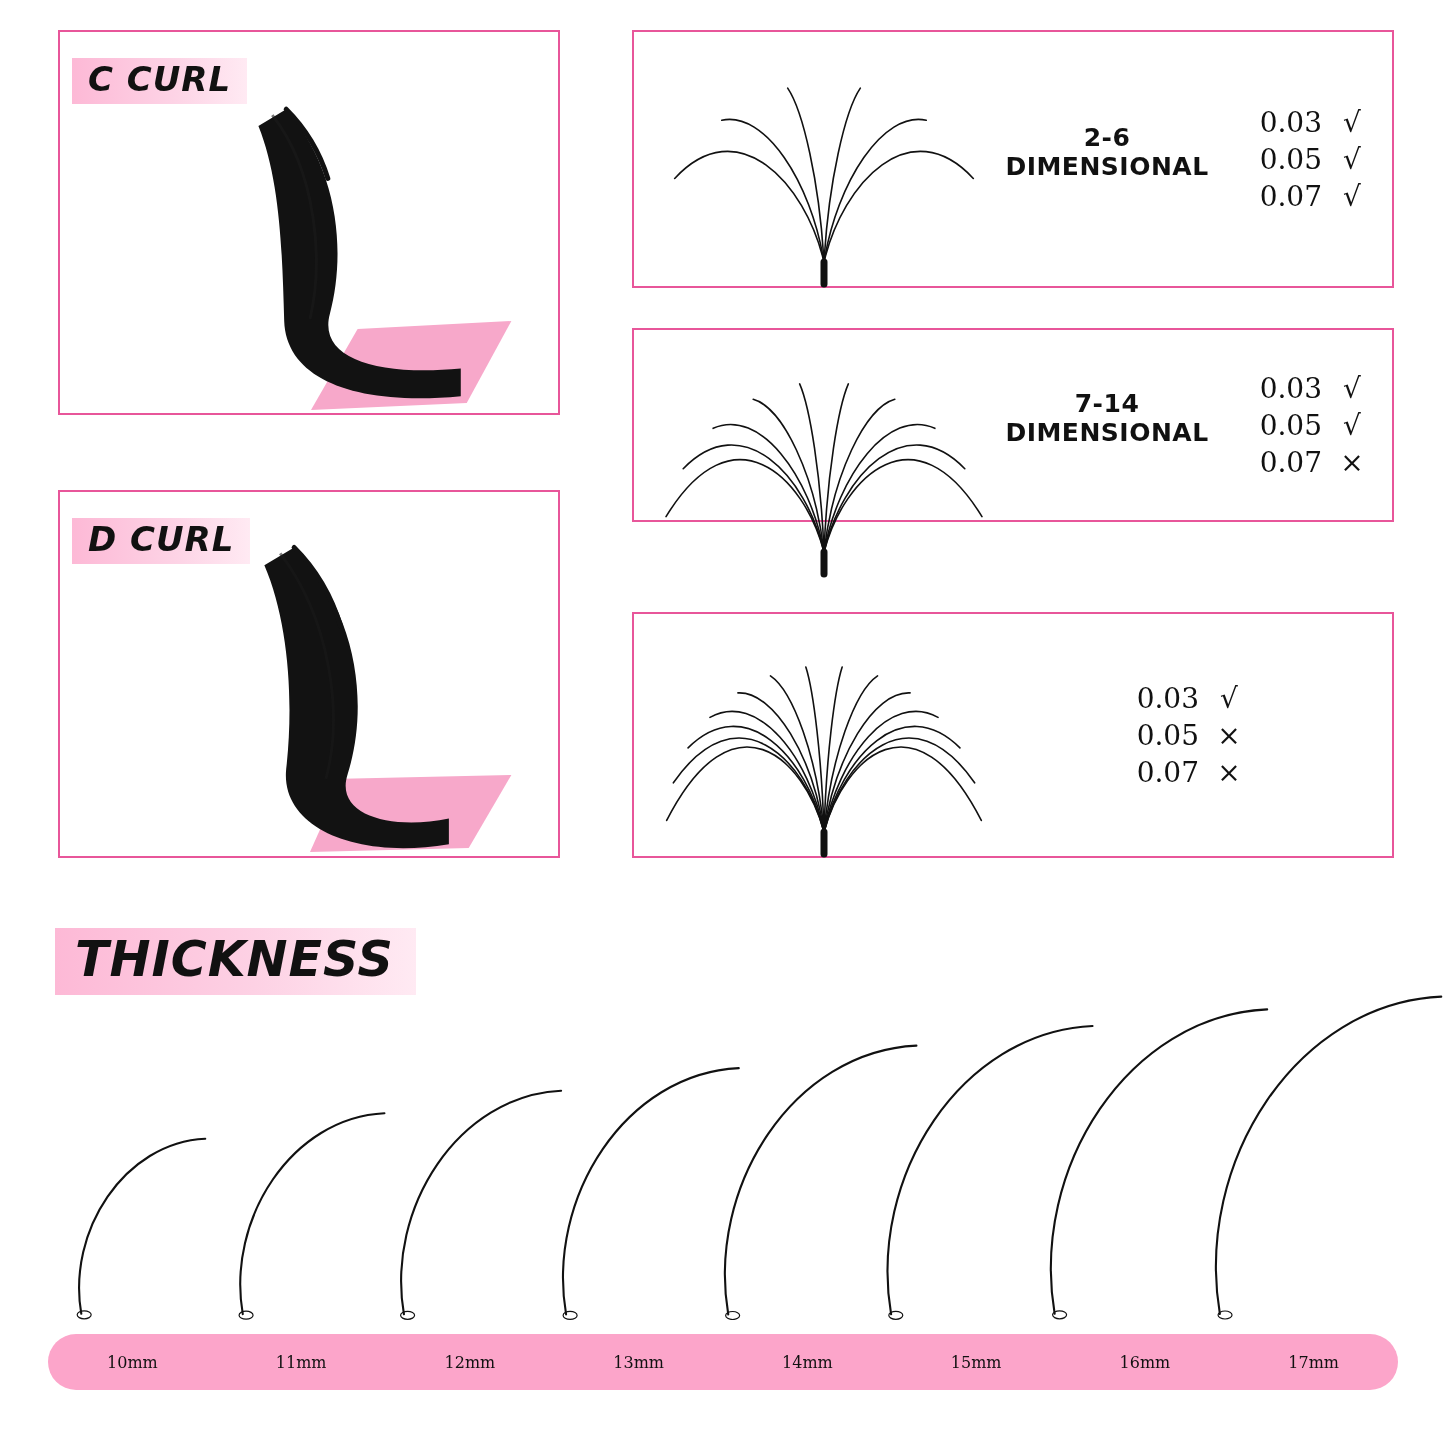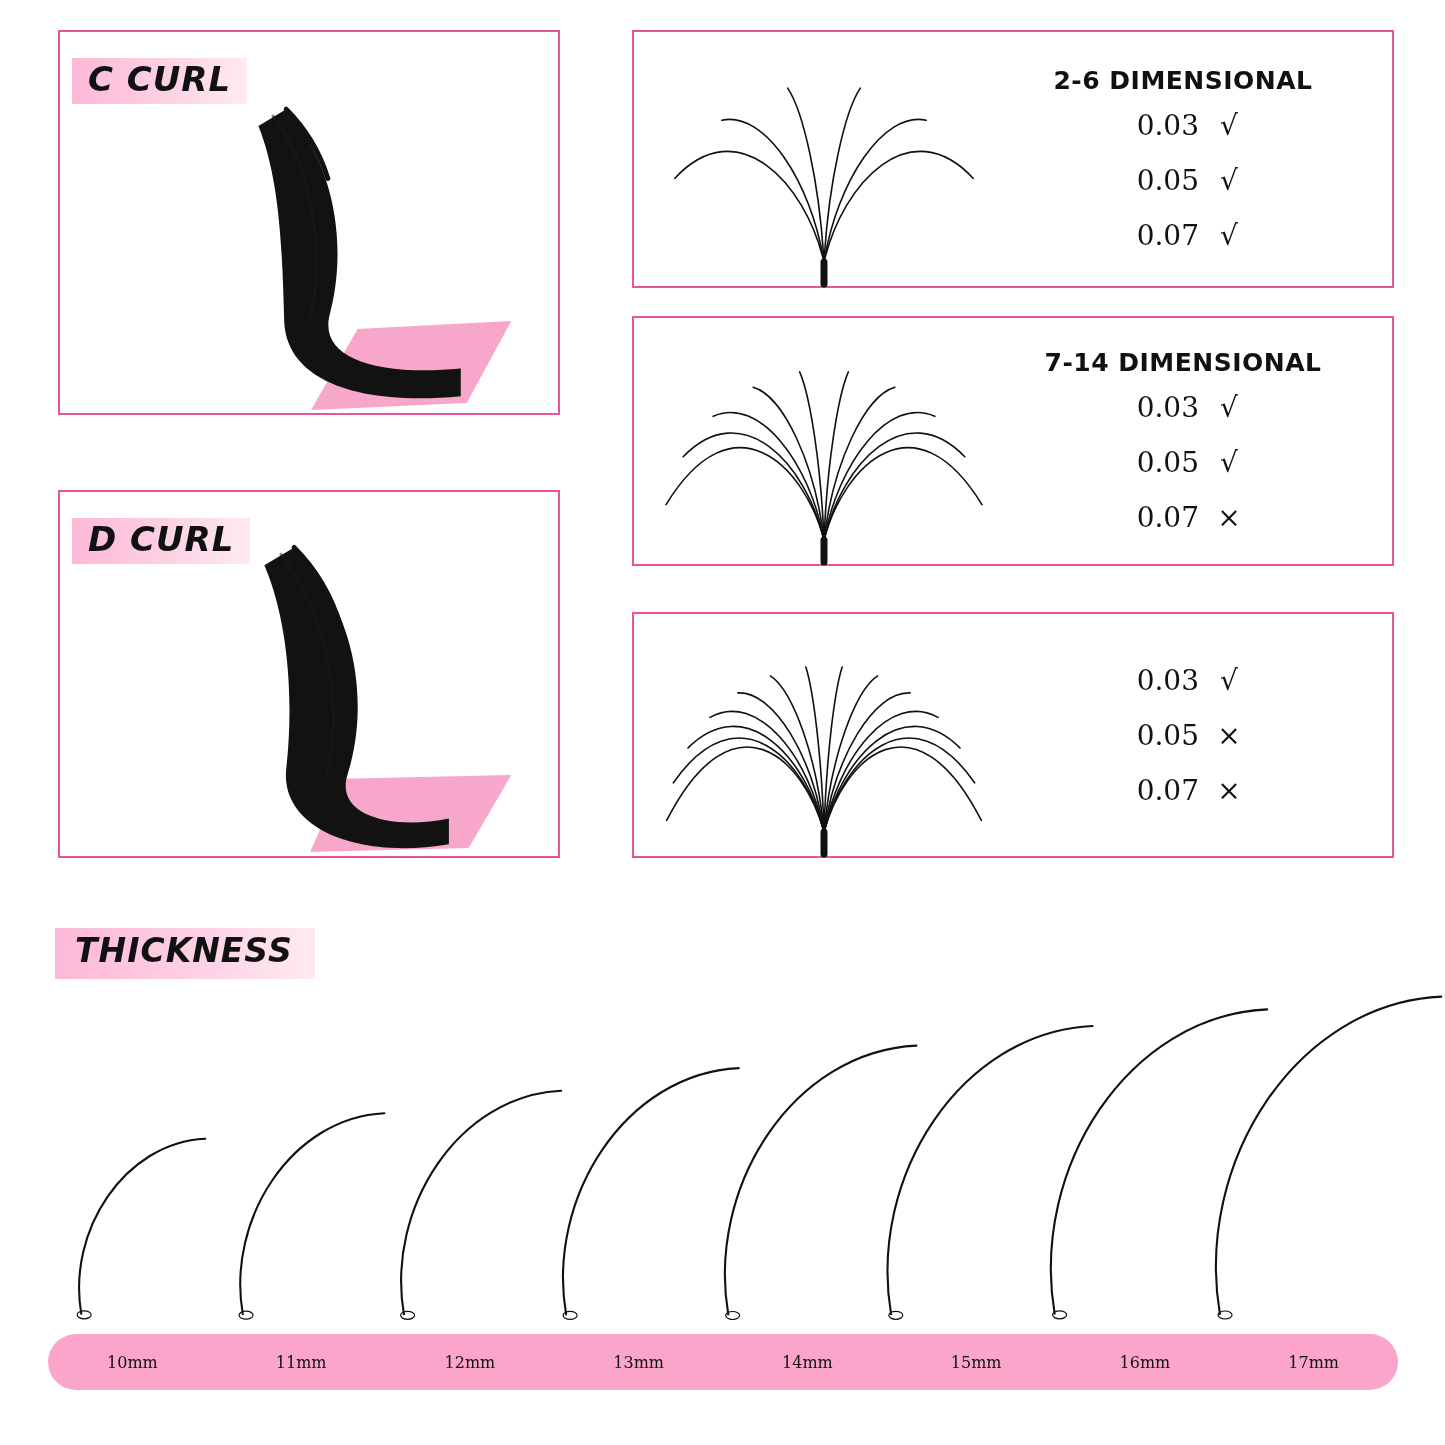--- a/index.html
+++ b/index.html
@@ -54,37 +54,37 @@
     bottom: 0;
     width: 320px;
   }
   .dim-text {
     position: absolute;
     left: 350px;
     right: 10px;
     top: 0;
     bottom: 0;
     display: flex;
-    flex-direction: column;
+    flex-direction: row;
     justify-content: center;
     align-items: center;
   }
   .dim-title {
     font-family: "DejaVu Sans", sans-serif;
     font-weight: 700;
     font-size: 25px;
     letter-spacing: 0.5px;
     color: #111111;
     margin-bottom: 14px;
     text-align: center;
   }
   .dim-rows {
     display: flex;
     flex-direction: column;
-    gap: 22px;
+    gap: 4px;
   }
   .dim-row {
     display: flex;
     align-items: center;
     font-family: "DejaVu Serif", serif;
     font-size: 28px;
     color: #111111;
   }
   .dim-size {
     width: 92px;
@@ -99,21 +99,21 @@
   
   .thickness-label {
     position: absolute;
     left: 55px;
     top: 928px;
     background: linear-gradient(90deg, #fdb9d6 0%, #fdd1e4 55%, #ffeaf3 100%);
     padding: 6px 22px 10px 20px;
     font-family: "DejaVu Sans", sans-serif;
     font-style: italic;
     font-weight: 700;
-    font-size: 33px;
+    font-size: 49px;
     letter-spacing: 1px;
     color: #111111;
     line-height: 1.05;
     text-align: right;
   }
 
   .lash-row {
     position: absolute;
     left: 0;
     top: 960px;
@@ -193,21 +193,21 @@
         <span class="dim-mark">√</span>
       </div>
       <div class="dim-row">
         <span class="dim-size">0.07</span>
         <span class="dim-mark">√</span>
       </div>
     </div>
   </div>
 </div>
 
-<div class="panel dim-panel" id="dim-1" style="left: 632px; top: 316px; width: 762px; height: 250px;">
+<div class="panel dim-panel" id="dim-1" style="left: 632px; top: 328px; width: 762px; height: 194px;">
   <div class="dim-fan"><svg width="320" height="250" viewBox="0 0 320 250">
         <path d="M160,222 C140.04578894503038,145.5 68.54319933138918,77.5 2.0291624814904026,186.65501256098088" stroke="#111" stroke-width="1.6" fill="none" stroke-linecap="round"></path>
         <path d="M160,222 C142.21559796058605,145.5 78.48815731935271,77.5 19.206817187972888,138.71874789952523" stroke="#111" stroke-width="1.6" fill="none" stroke-linecap="round"></path>
         <path d="M160,222 C146.00067058747783,145.5 95.83640685927341,77.5 49.171975484199535,98.34648093258171" stroke="#111" stroke-width="1.6" fill="none" stroke-linecap="round"></path>
         <path d="M160,222 C151.05722860550281,145.5 119.01229777522126,77.5 89.203059793564,69.20501212914161" stroke="#111" stroke-width="1.6" fill="none" stroke-linecap="round"></path>
         <path d="M160,222 C156.92601147011055,145.5 145.9108859046733,77.5 135.66425747170848,53.941107685491005" stroke="#111" stroke-width="1.6" fill="none" stroke-linecap="round"></path>
         <path d="M160,222 C163.07398852988945,145.5 174.0891140953267,77.5 184.33574252829152,53.941107685491005" stroke="#111" stroke-width="1.6" fill="none" stroke-linecap="round"></path>
         <path d="M160,222 C168.94277139449719,145.5 200.98770222477873,77.5 230.79694020643598,69.20501212914161" stroke="#111" stroke-width="1.6" fill="none" stroke-linecap="round"></path>
         <path d="M160,222 C173.99932941252217,145.5 224.1635931407266,77.5 270.82802451580045,98.34648093258171" stroke="#111" stroke-width="1.6" fill="none" stroke-linecap="round"></path>
         <path d="M160,222 C177.78440203941395,145.5 241.5118426806473,77.5 300.7931828120271,138.71874789952517" stroke="#111" stroke-width="1.6" fill="none" stroke-linecap="round"></path>

